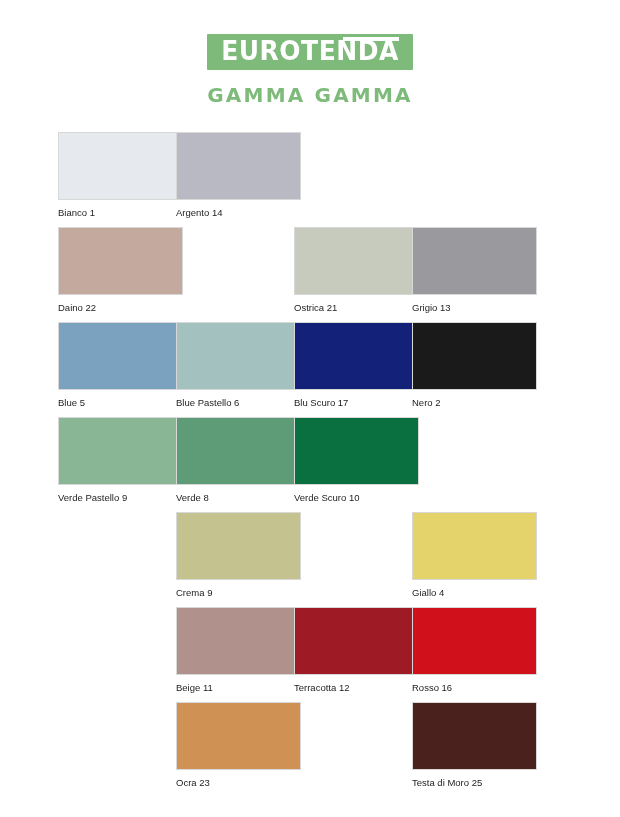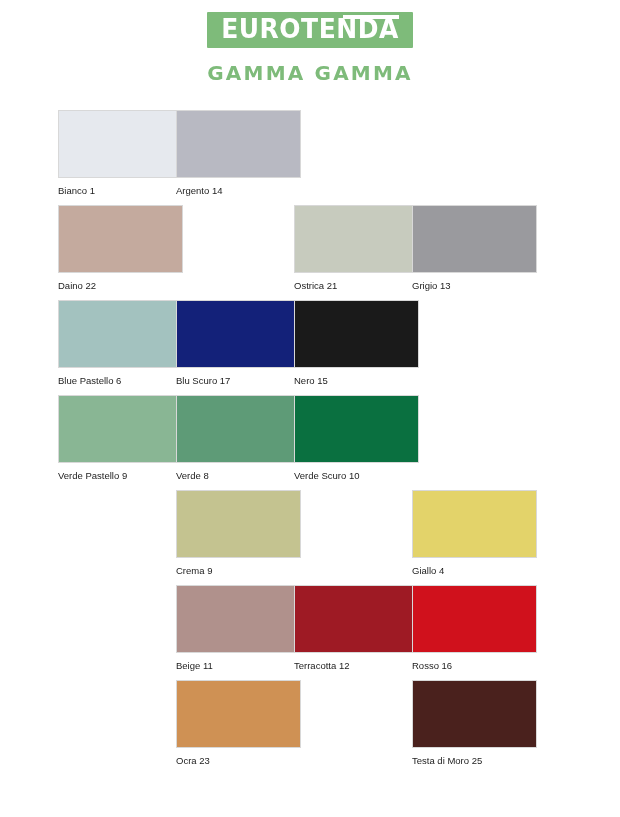--- a/index.html
+++ b/index.html
@@ -16,21 +16,21 @@
   .page {
     position: relative;
     width: 620px;
     height: 817px;
     background: #ffffff;
     box-sizing: border-box;
   }
 
   
   .header {
-    padding-top: 12px;
+    padding-top: 34px;
     text-align: center;
   }
   .logo-box {
     display: inline-block;
     background: #7ebb7a;
     padding: 5px 14px 6px 14px;
     border-radius: 1px;
     position: relative;
     line-height: 1;
   }
@@ -134,30 +134,34 @@
           <div class="swatch bordered" style="background: rgb(199, 203, 190);"></div>
           <div class="label">Ostrica 21</div>
         </div>
         <div class="cell">
           <div class="swatch bordered" style="background: rgb(154, 154, 158);"></div>
           <div class="label">Grigio 13</div>
         </div>
       </div>
       <div class="row">
         <div class="cell">
+          <div class="swatch bordered" style="background: rgb(123, 163, 192);"></div>
+          <div class="label">Blue 5</div>
+        </div>
+        <div class="cell">
           <div class="swatch bordered" style="background: rgb(163, 194, 191);"></div>
           <div class="label">Blue Pastello 6</div>
         </div>
         <div class="cell">
           <div class="swatch bordered" style="background: rgb(19, 33, 121);"></div>
           <div class="label">Blu Scuro 17</div>
         </div>
         <div class="cell">
           <div class="swatch bordered" style="background: rgb(26, 26, 26);"></div>
-          <div class="label">Nero 15</div>
+          <div class="label">Nero 2</div>
         </div>
       </div>
       <div class="row">
         <div class="cell">
           <div class="swatch bordered" style="background: rgb(137, 182, 148);"></div>
           <div class="label">Verde Pastello 9</div>
         </div>
         <div class="cell">
           <div class="swatch bordered" style="background: rgb(94, 155, 119);"></div>
           <div class="label">Verde 8</div>

